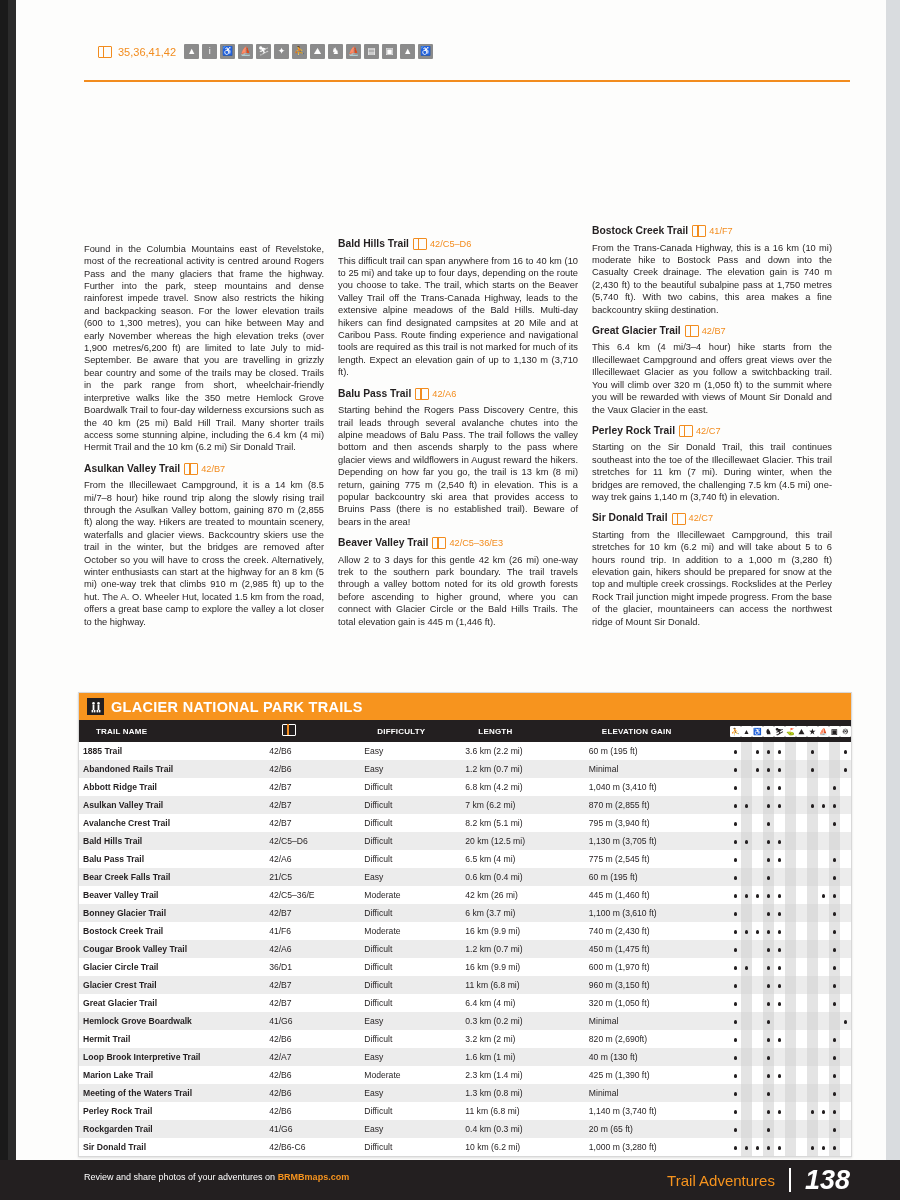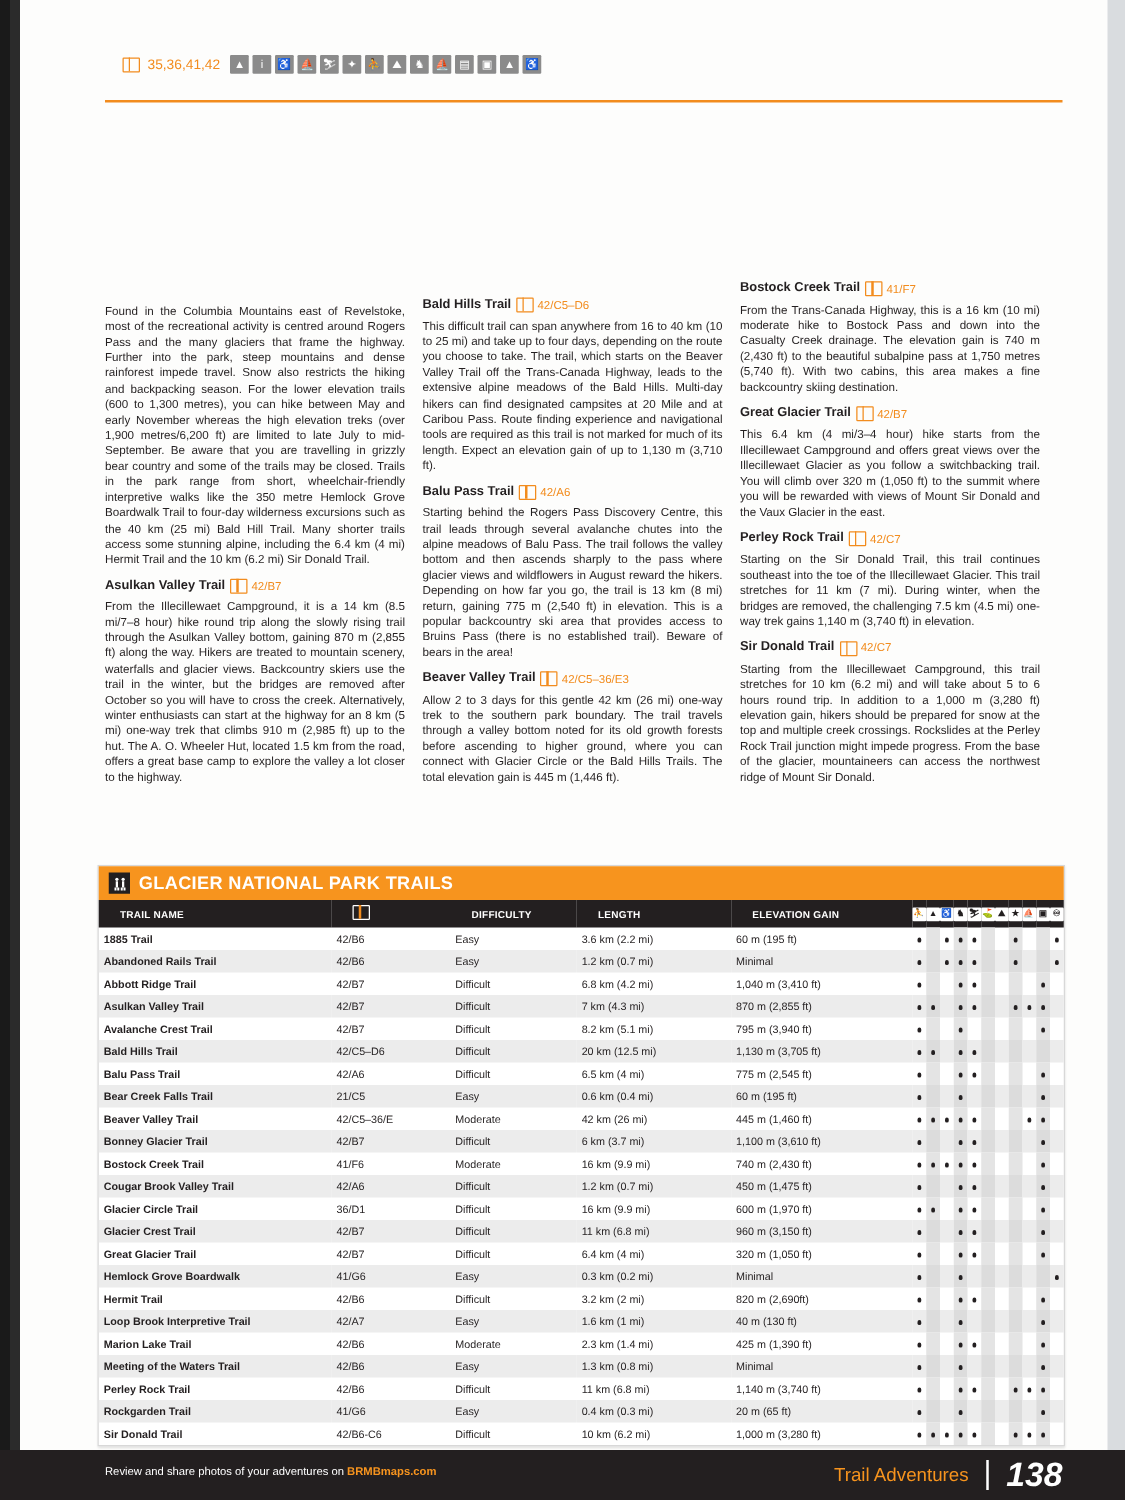--- a/index.html
+++ b/index.html
@@ -482,21 +482,21 @@
             <td class="dotcell"></td>
             <td class="dotcell shade"></td>
             <td class="dotcell"></td>
             <td class="dotcell shade"><span class="dot"></span></td>
             <td class="dotcell"></td>
           </tr>
           <tr class="alt">
             <td class="name">Asulkan Valley Trail</td>
             <td>42/B7</td>
             <td>Difficult</td>
-            <td>7 km (4.3 mi)</td>
+            <td>7 km (6.2 mi)</td>
             <td>870 m (2,855 ft)</td>
             <td class="dotcell"><span class="dot"></span></td>
             <td class="dotcell shade"><span class="dot"></span></td>
             <td class="dotcell"></td>
             <td class="dotcell shade"><span class="dot"></span></td>
             <td class="dotcell"><span class="dot"></span></td>
             <td class="dotcell shade"></td>
             <td class="dotcell"></td>
             <td class="dotcell shade"><span class="dot"></span></td>
             <td class="dotcell"><span class="dot"></span></td>

